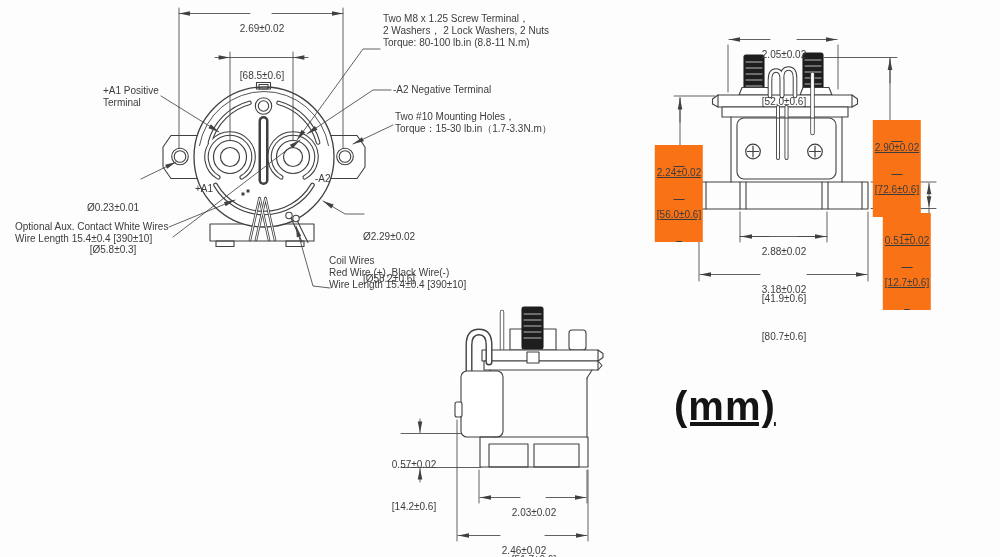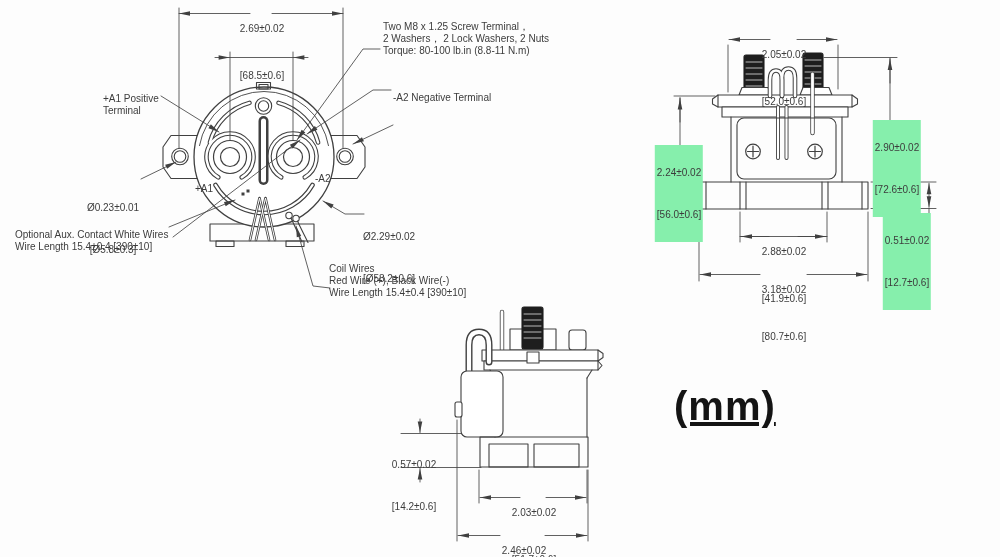--- a/index.html
+++ b/index.html
@@ -1,25 +1,25 @@
 <!DOCTYPE html>
 <html><head>
 <meta charset="utf-8">
 <style>
   html,body{margin:0;padding:0;background:#fff;}
   #page{position:relative;width:1000px;height:557px;background:#fdfdfd;overflow:hidden;
         font-family:"Liberation Sans",sans-serif;}
   svg{position:absolute;left:0;top:0;}
-  .lbl{position:absolute;font:10px/12px "Liberation Sans",sans-serif;color:#3c3c3c;white-space:pre-line;margin-top:8px;}
+  .lbl{position:absolute;font:10px/12px "Liberation Sans",sans-serif;color:#3c3c3c;white-space:pre-line;}
   .dim{position:absolute;font:10px/11px "Liberation Sans",sans-serif;color:#3c3c3c;text-align:center;
        transform:translateX(-50%);white-space:pre;}
   .dim .ln{height:11px;}
   .dim .ln+.ln{margin-top:14px;}
   .dim.gap0 .ln+.ln{margin-top:9px;}
-  .bgw{background:#86efac;padding:0 2px;}
+  .bgw{background:#f97316;padding:0 2px;text-decoration:underline;}
   .mk{position:absolute;font:10px/11px "Liberation Sans",sans-serif;color:#3c3c3c;margin-top:32px;}
   .mm-note{position:absolute;left:674px;top:383px;font:bold 40px/46px "Liberation Sans",sans-serif;
            color:#141414;letter-spacing:1px;text-decoration:underline;}
 </style>
 </head>
 <body>
 
 <div id="page">
 
 <svg width="1000" height="557" viewBox="0 0 1000 557">
@@ -250,20 +250,22 @@
     <div class="ln">Ø2.29±0.02</div>
     <div class="ln">[Ø58.2±0.6]</div>
   </div>
 
   <div class="lbl" style="left:103px;top:85px">+A1 Positive
 Terminal</div>
   <div class="lbl" style="left:383px;top:13px">Two M8 x 1.25 Screw Terminal，
 2 Washers， 2 Lock Washers, 2 Nuts
 Torque: 80-100 lb.in (8.8-11 N.m)</div>
   <div class="lbl" style="left:393px;top:84px">-A2 Negative Terminal</div>
+  <div class="lbl" style="left:395px;top:111px">Two #10 Mounting Holes，
+Torque：15-30 lb.in（1.7-3.3N.m）</div>
   <div class="lbl" style="left:15px;top:221px">Optional Aux. Contact White Wires
 Wire Length 15.4±0.4 [390±10]</div>
   <div class="lbl" style="left:329px;top:255px">Coil Wires
 Red Wire (+), Black Wire(-)
 Wire Length 15.4±0.4 [390±10]</div>
   <div class="mk" style="left:195px;top:151px">+A1</div>
   <div class="mk" style="left:315px;top:141px">-A2</div>
 
   <div class="dim" style="left:784px;top:27px">
     <div class="ln">2.05±0.02</div>

